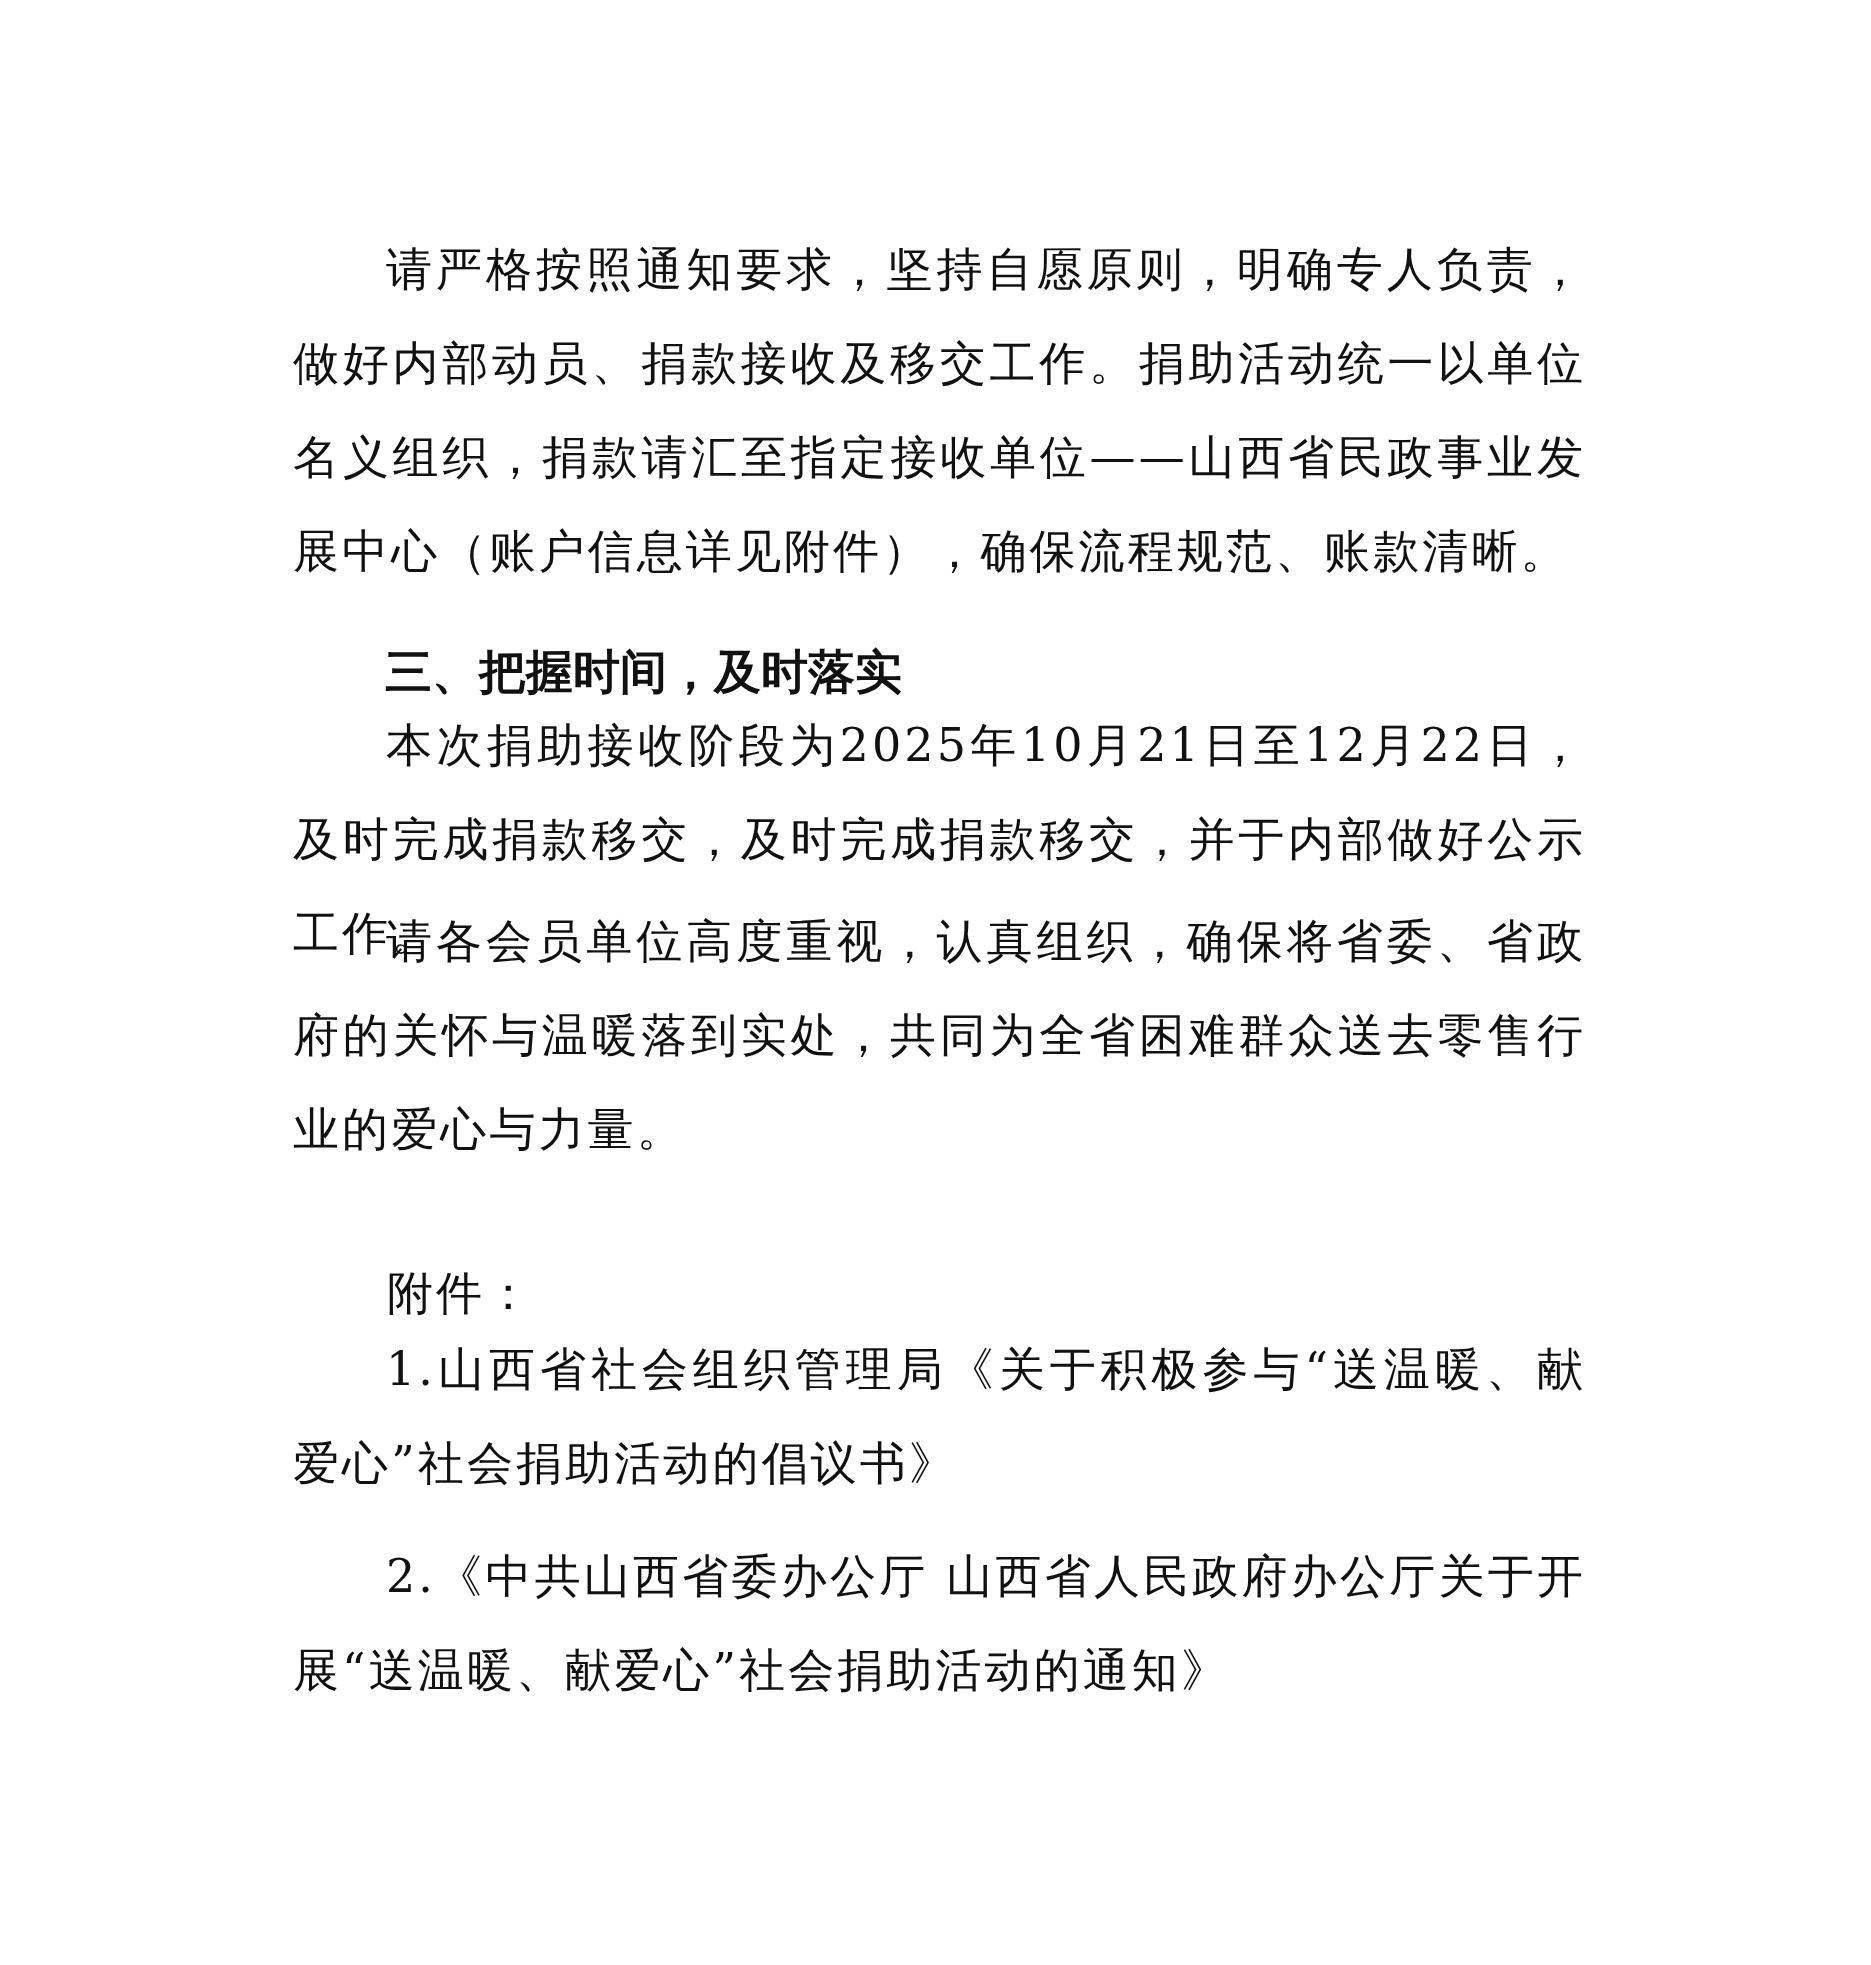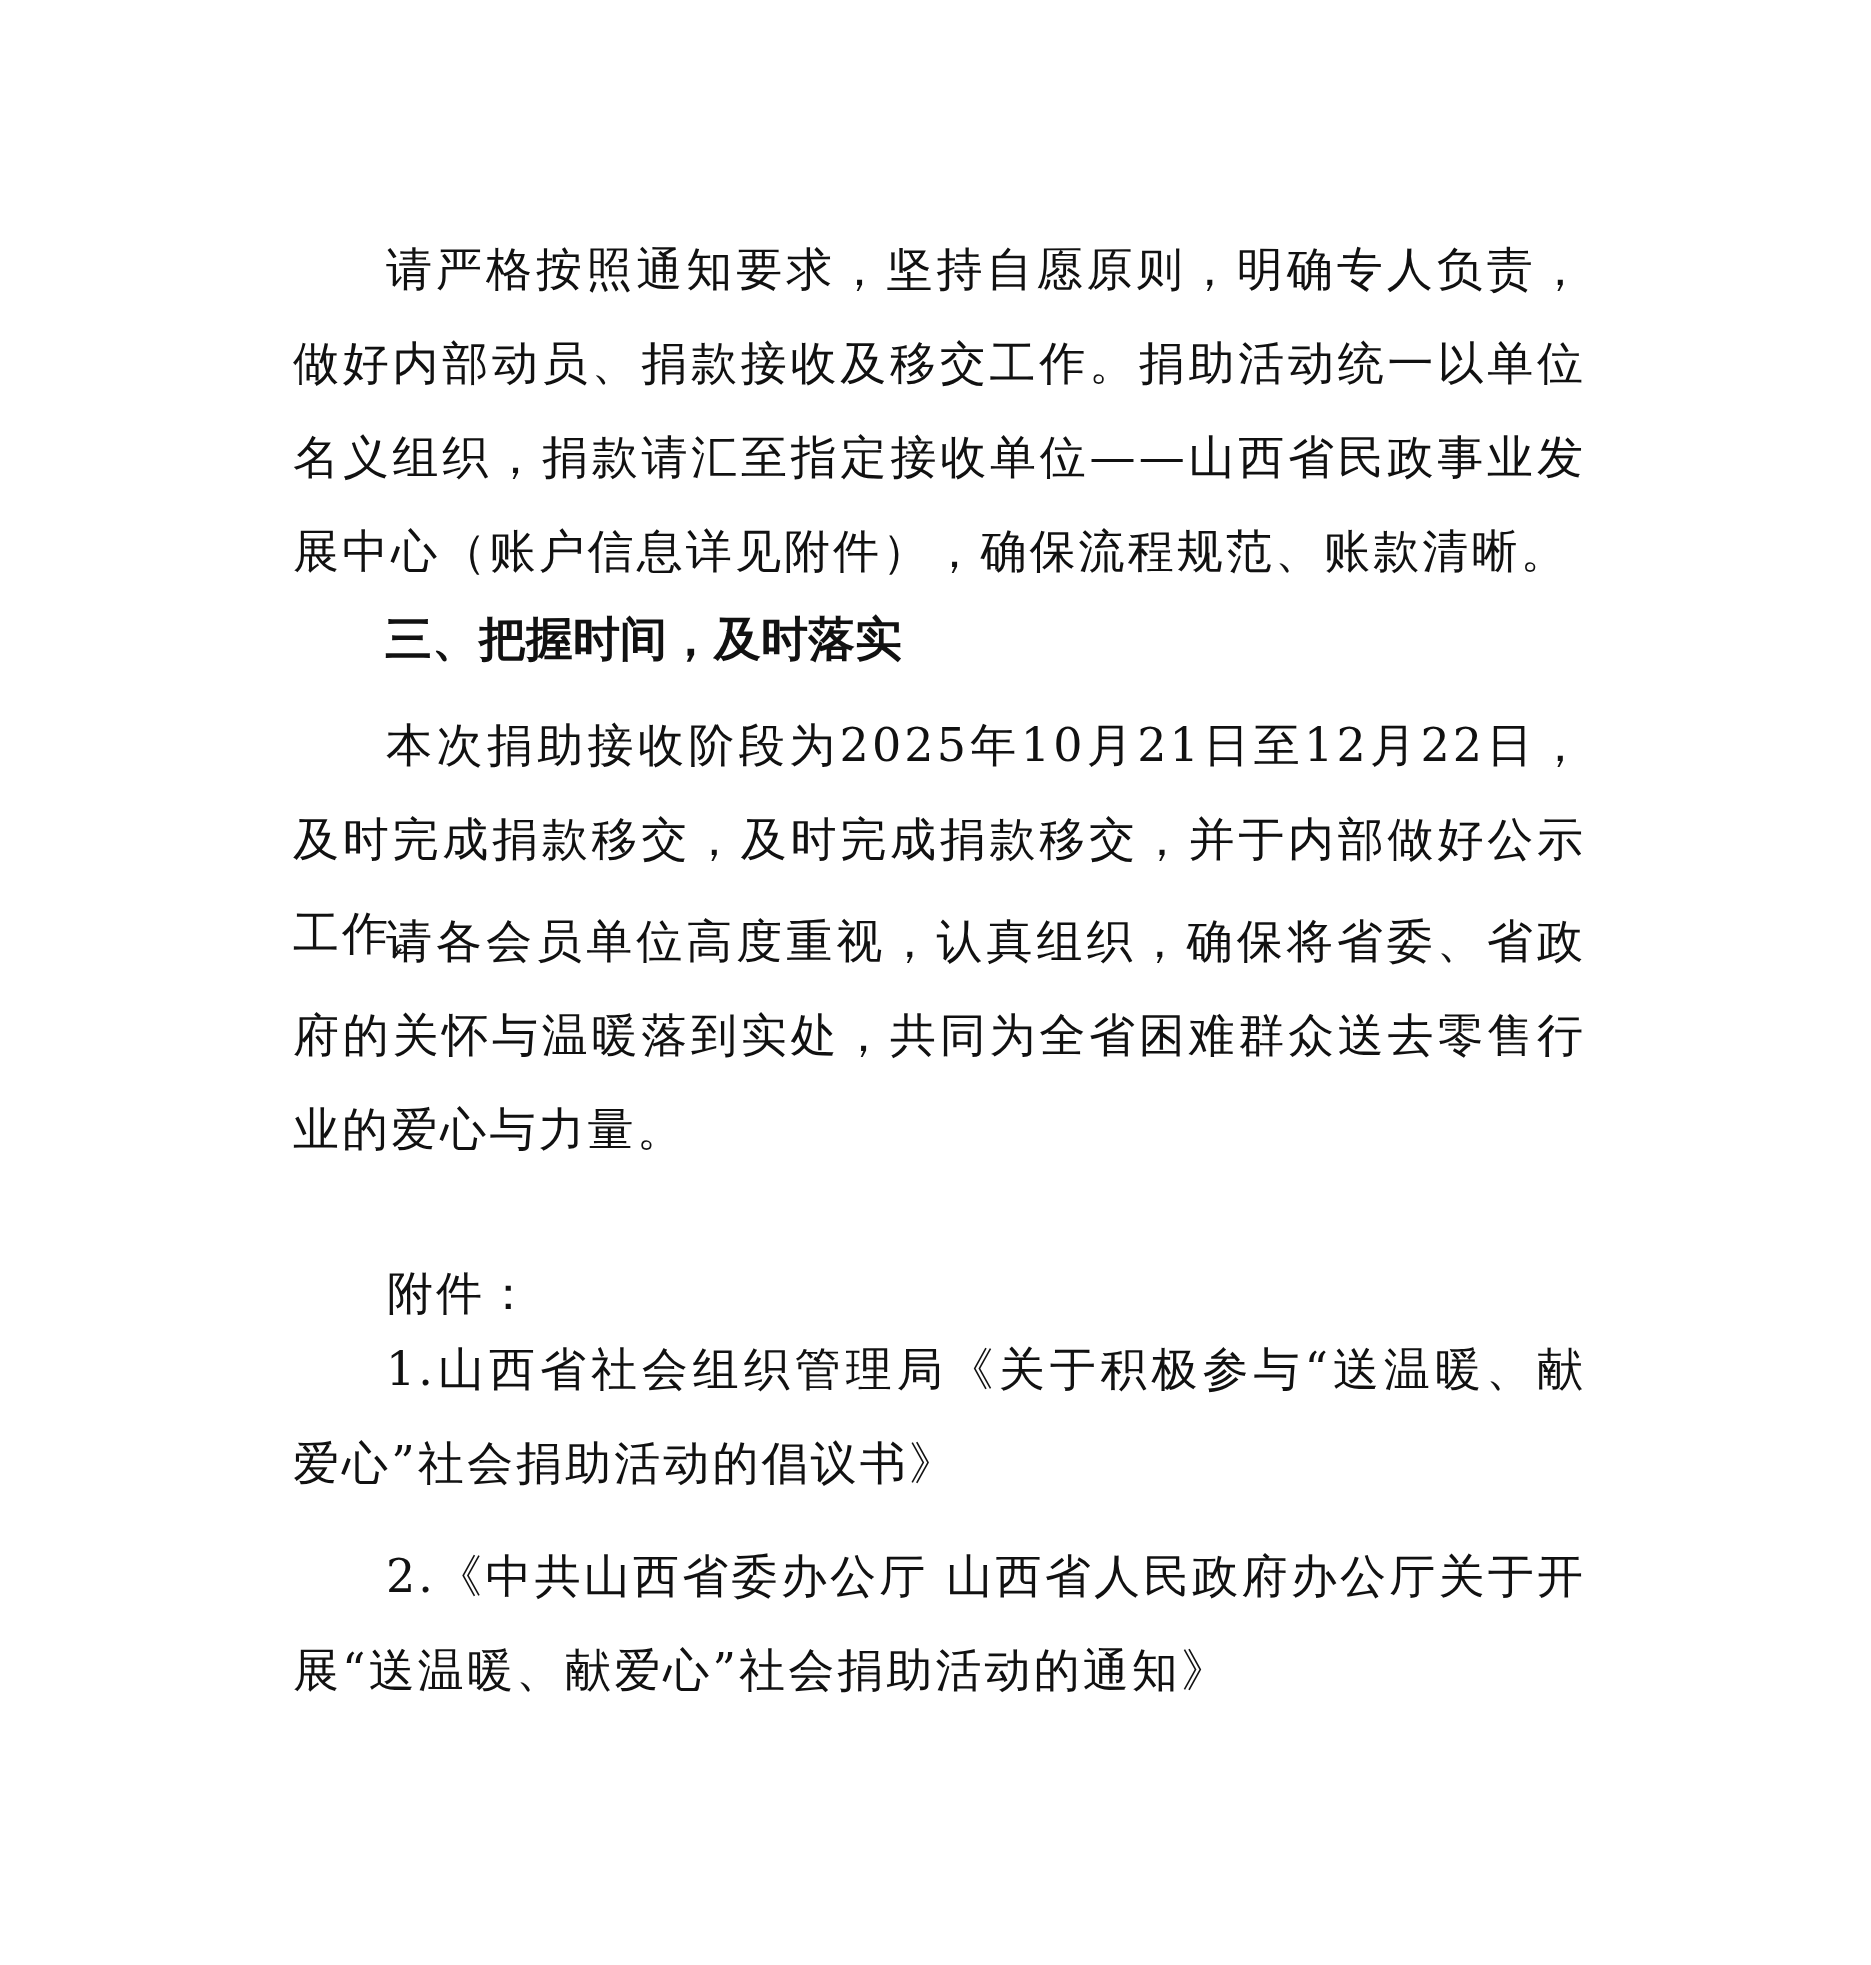--- a/index.html
+++ b/index.html
@@ -34,21 +34,21 @@
       margin: 0;
     }
   </style>
 </head>
 <body>
 
 <div class="page">
 
   <p class="para indent" style="top:220px;">请严格按照通知要求，坚持自愿原则，明确专人负责，做好内部动员、捐款接收及移交工作。捐助活动统一以单位名义组织，捐款请汇至指定接收单位——山西省民政事业发展中心（账户信息详见附件），确保流程规范、账款清晰。</p>
 
-  <p class="heading" style="top:607px;">三、把握时间，及时落实</p>
+  <p class="heading" style="top:640px;">三、把握时间，及时落实</p>
 
   <p class="para indent" style="top:696px;">本次捐助接收阶段为2025年10月21日至12月22日，及时完成捐款移交，及时完成捐款移交，并于内部做好公示工作。</p>
 
   <p class="para indent" style="top:892px;">请各会员单位高度重视，认真组织，确保将省委、省政府的关怀与温暖落到实处，共同为全省困难群众送去零售行业的爱心与力量。</p>
 
   <p class="para" style="top:1244px; left:385px; width:auto;">附件：</p>
 
   <p class="para indent" style="top:1320px;">1.山西省社会组织管理局《关于积极参与“送温暖、献爱心”社会捐助活动的倡议书》</p>
 
   <p class="para indent" style="top:1527px;">2.《中共山西省委办公厅 山西省人民政府办公厅关于开展“送温暖、献爱心”社会捐助活动的通知》</p>

